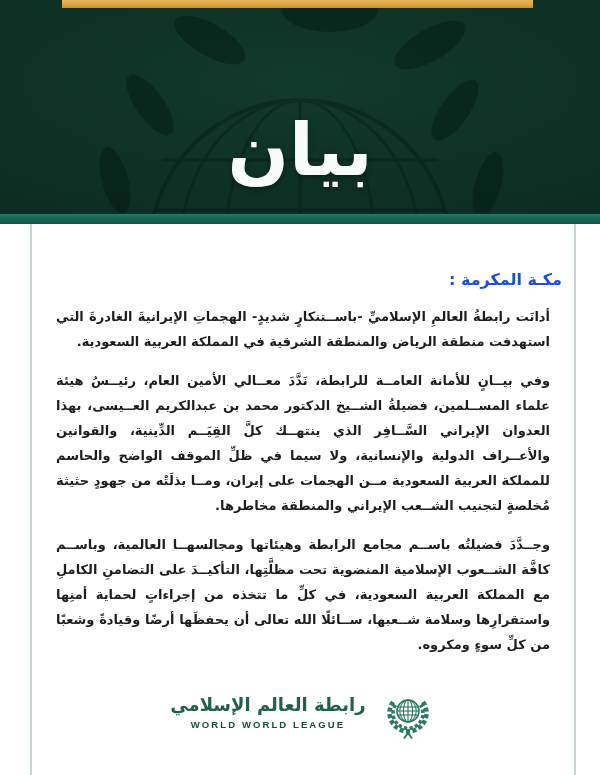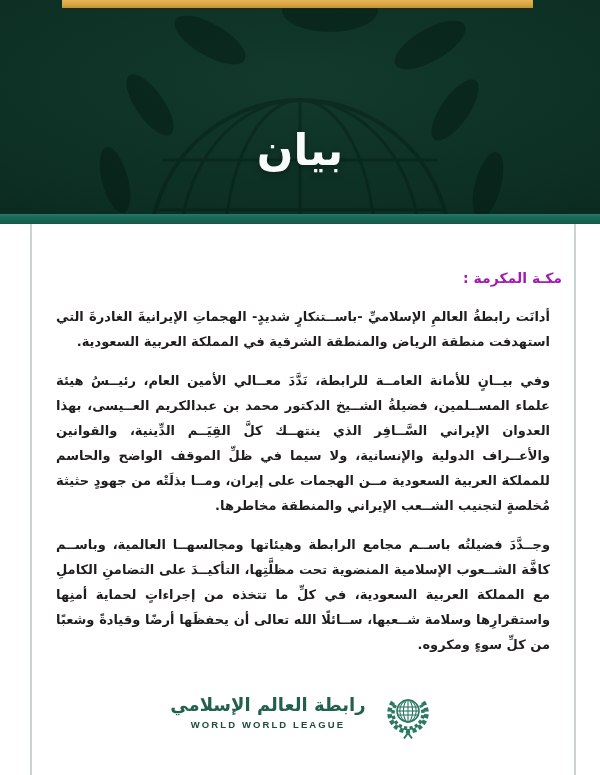--- a/index.html
+++ b/index.html
@@ -16,36 +16,36 @@
   }
   
   .header{
     position:absolute;left:0;top:0;width:600px;height:214px;
     background:radial-gradient(130% 120% at 50% 38%,#123a2c 0%,#0d2f24 48%,#08221a 100%);
     overflow:hidden;
   }
   .header svg.watermark{position:absolute;left:0;top:0;}
   .title{
     position:absolute;left:0;top:100px;width:100%;
-    text-align:center;color:#f7fbf9;font-size:43px;font-weight:bold;
+    text-align:center;color:#f7fbf9;font-size:72px;font-weight:bold;
     direction:rtl;line-height:100px;
     text-shadow:0 2px 6px rgba(0,0,0,.35);
   }
   .teal-strip{
     position:absolute;left:0;top:214px;width:600px;height:10px;
     background:linear-gradient(to bottom,#237a65 0%,#1a6957 35%,#15584a 100%);
   }
   
   .frame-line{position:absolute;top:224px;bottom:0;width:1.5px;background:#c8d5cf;}
   .frame-line.left{left:30px;}
   .frame-line.right{left:574px;}
   
   .dateline{
     position:absolute;top:270px;right:38px;
-    direction:rtl;font-size:14px;font-weight:bold;color:#a21caf;
+    direction:rtl;font-size:16px;font-weight:bold;color:#1d4ed8;
   }
   .paragraphs{
     position:absolute;top:304px;right:50px;width:494px;
     direction:rtl;text-align:justify;
     font-size:13px;font-weight:bold;color:#211d1e;line-height:25px;
   }
   .paragraphs .para{margin:0 0 14px 0;}
   
   .logo{
     position:absolute;left:0;top:692px;width:100%;

